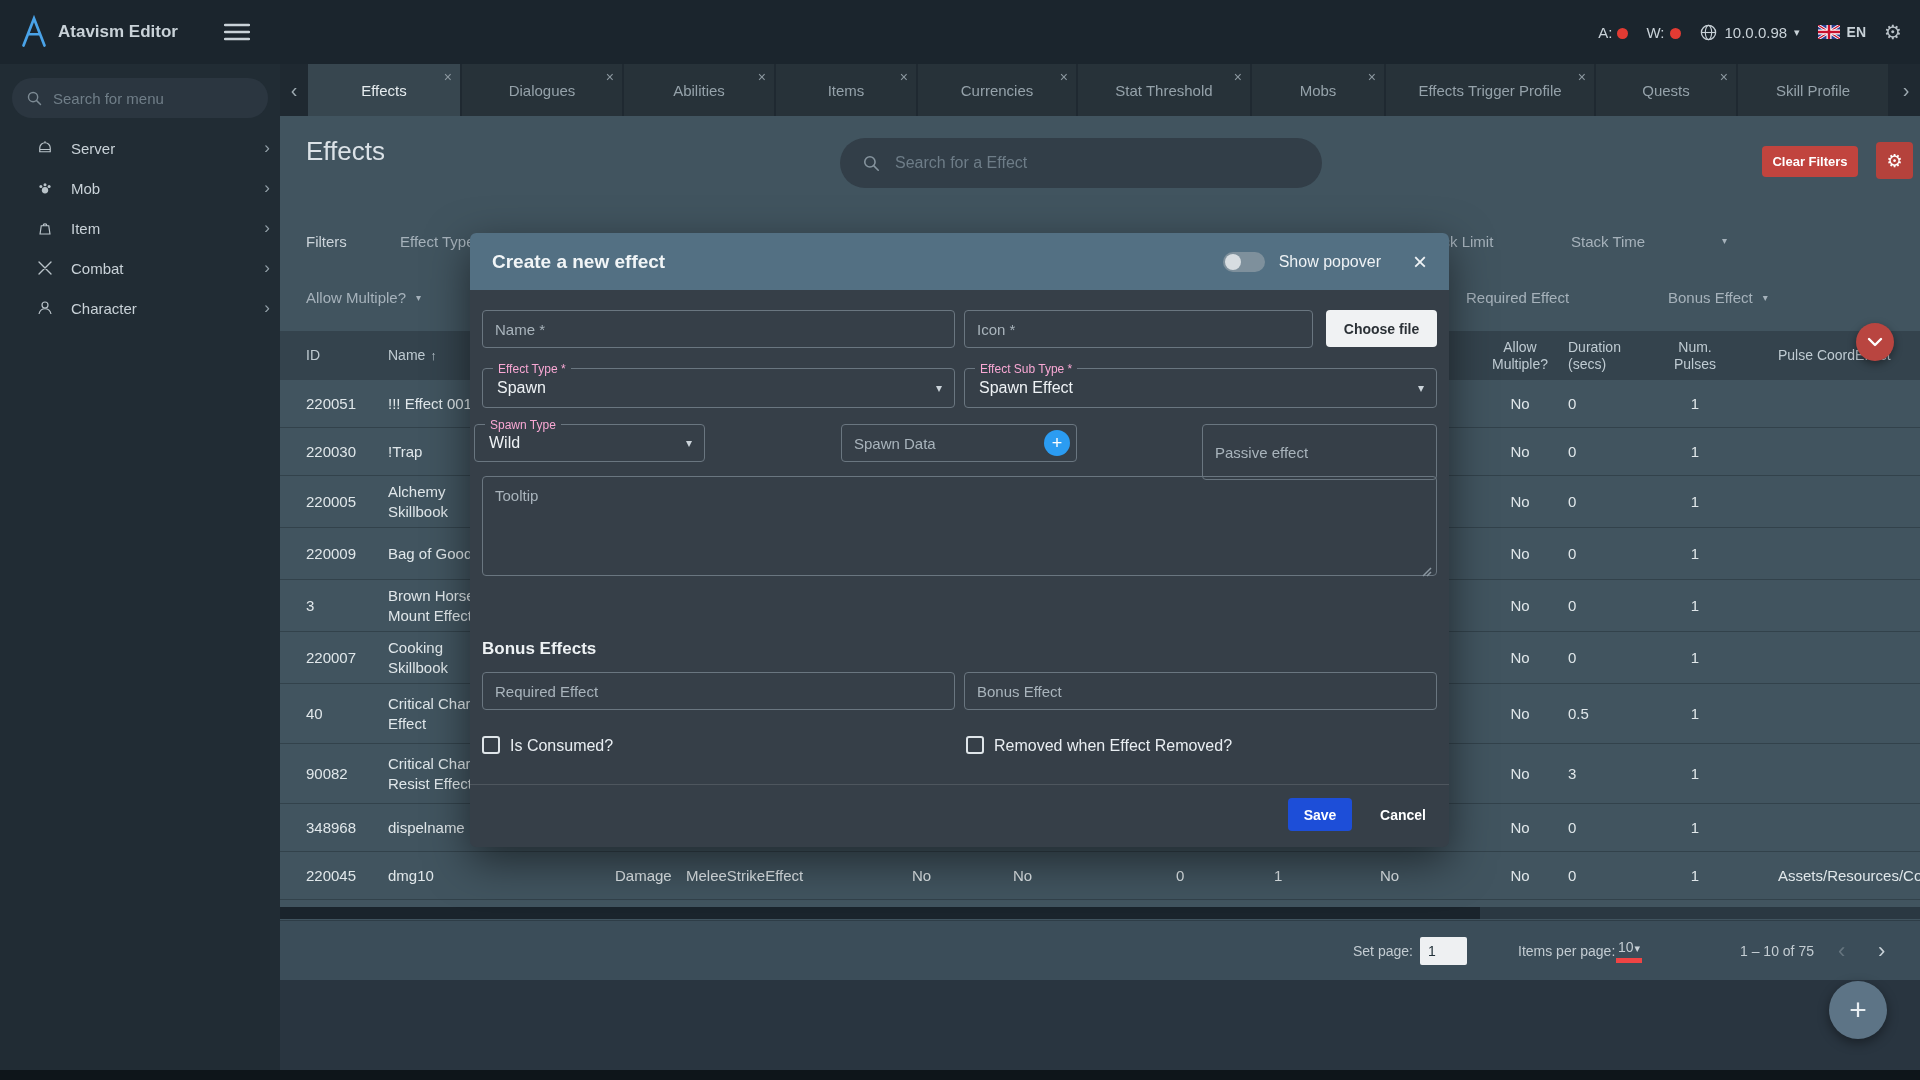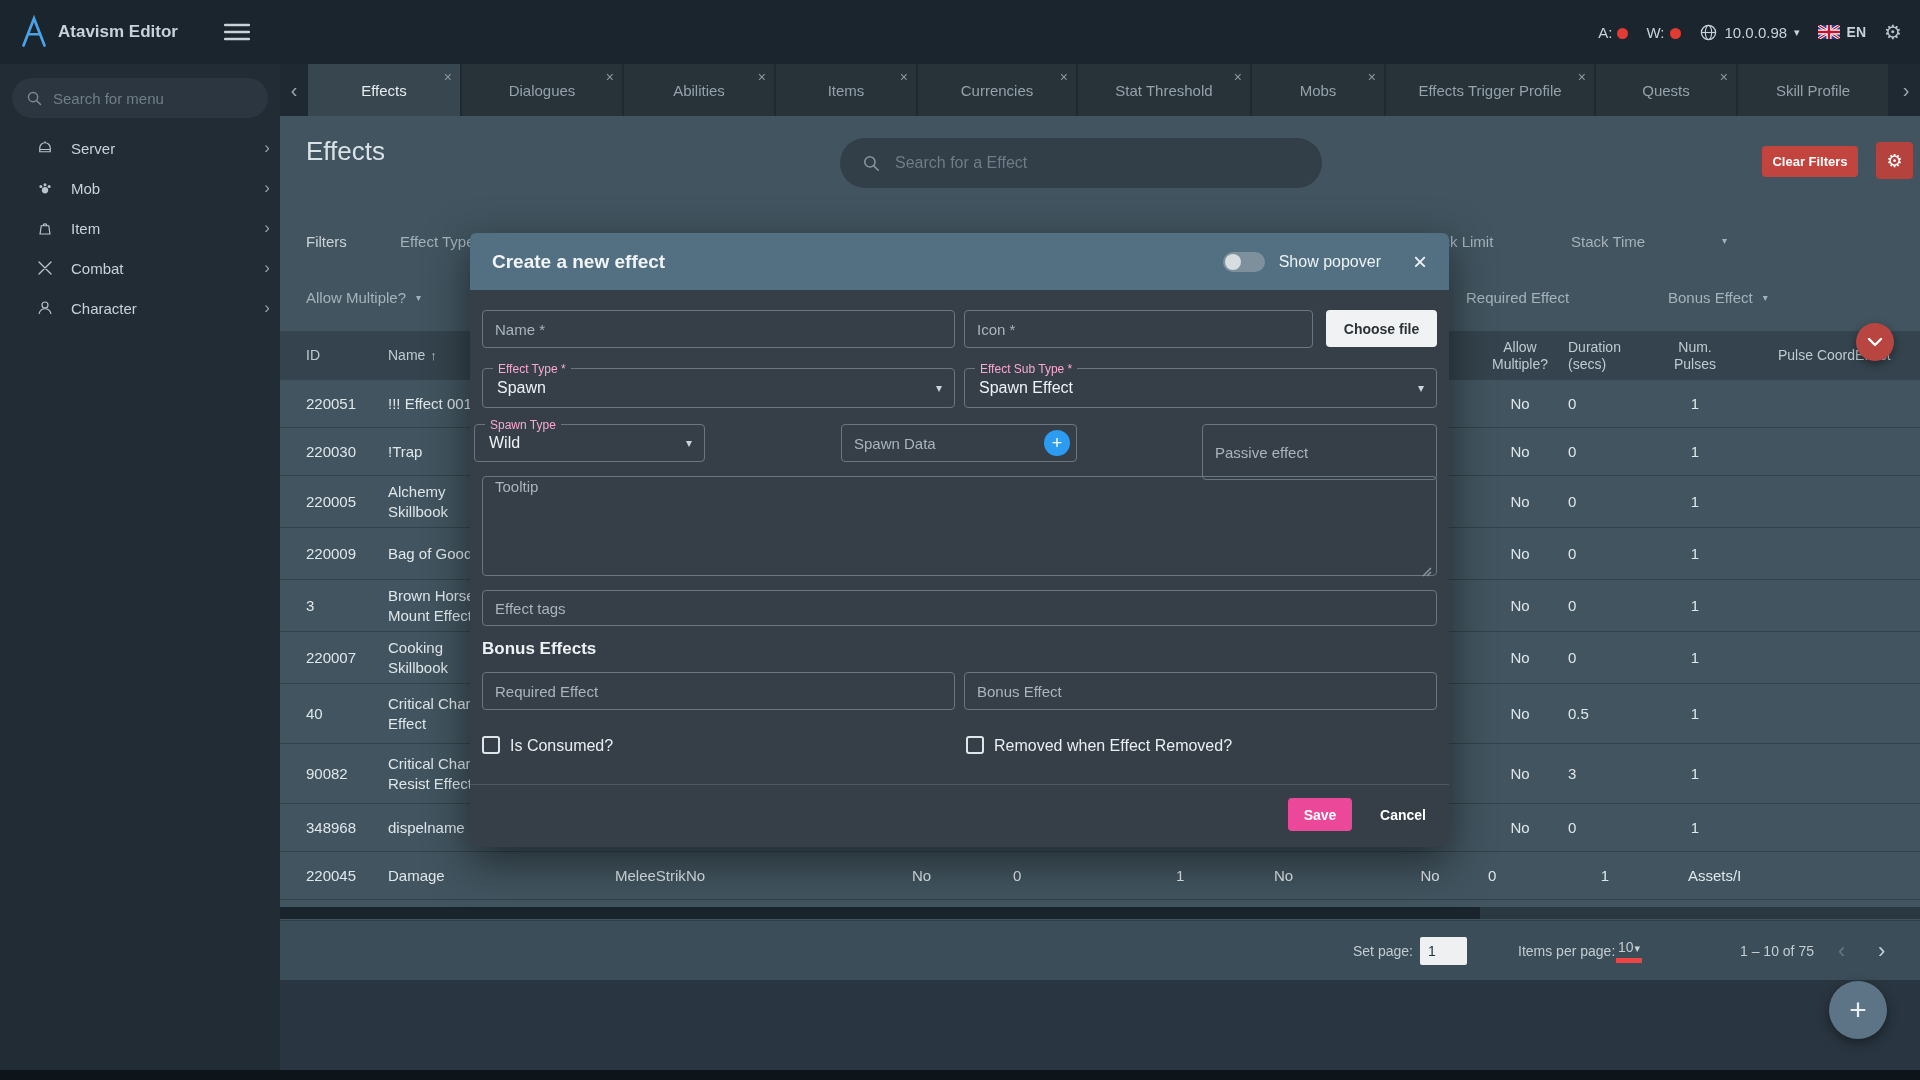--- a/index.html
+++ b/index.html
@@ -86,34 +86,34 @@
   .modal{position:absolute;left:470px;top:233px;width:979px;height:614px;background:#363f48;border-radius:6px;box-shadow:0 14px 44px rgba(0,0,0,.5);z-index:40;overflow:hidden}
   .mhead{position:absolute;left:0;top:0;width:979px;height:57px;background:#537083;display:flex;align-items:center;padding:0 22px}
   .mtitle{font-size:19px;font-weight:700;color:#f1f5f7}
   .mctrl{margin-left:auto;display:flex;align-items:center;gap:14px}
   .switch{width:42px;height:20px;border-radius:10px;background:#7e909c;position:relative;cursor:pointer}
   .knob{position:absolute;left:2px;top:2px;width:16px;height:16px;border-radius:50%;background:#d7dde1}
   .mtoggle-label{font-size:16px;color:#eef2f5}
   .mclose{font-size:24px;color:#eef2f5;margin-left:18px;cursor:pointer;line-height:1}
   .inp{position:absolute;background:transparent;border:1px solid #6a7680;border-radius:4px;color:#e9eef2;font-size:15px;padding:0 12px;font-family:inherit;outline:none}
   .inp::placeholder{color:#a9b4bc;opacity:1}
-  textarea.inp{padding-top:1px;resize:none}
+  textarea.inp{padding-top:10px;resize:none}
   .mselect{position:absolute;border:1px solid #6a7680;border-radius:4px;cursor:pointer}
   .mflabel{position:absolute;top:-8px;left:10px;font-size:12px;color:#f9a8d4;background:#363f48;padding:0 5px;line-height:16px;white-space:nowrap}
   .sval{position:absolute;left:14px;top:50%;transform:translateY(-50%);font-size:16px;color:#eef2f5}
   .scaret{position:absolute;right:12px;top:50%;transform:translateY(-50%);font-size:12px;color:#ccd4da}
   .spawnbox{position:absolute;border:1px solid #6a7680;border-radius:4px}
   .spawnbox .lbl{position:absolute;left:12px;top:50%;transform:translateY(-50%);font-size:15px;color:#a9b4bc}
   .pluscircle{position:absolute;right:6px;top:50%;transform:translateY(-50%);width:26px;height:26px;border-radius:50%;background:#2b9cf2;border:none;color:#fff;font-size:18px;line-height:1;cursor:pointer}
   .choosefile{position:absolute;background:#f0f2f3;border:none;border-radius:4px;color:#2b3136;font-size:14px;font-weight:700;font-family:inherit;cursor:pointer}
   .mheading{position:absolute;font-size:17px;font-weight:700;color:#eef2f4}
   .cbx{position:absolute;width:18px;height:18px;border:2px solid #dfe5e9;border-radius:3px;background:transparent;cursor:pointer}
   .cblabel{position:absolute;font-size:16px;color:#e9eef2}
   .mdivider{position:absolute;left:0;top:551px;width:979px;height:1px;background:rgba(255,255,255,.12)}
-  .btn-save{position:absolute;left:818px;top:565px;width:64px;height:33px;background:#ec4899;border:none;border-radius:4px;color:#fff;font-size:14px;font-weight:700;font-family:inherit;cursor:pointer}
+  .btn-save{position:absolute;left:818px;top:565px;width:64px;height:33px;background:#1d4ed8;border:none;border-radius:4px;color:#fff;font-size:14px;font-weight:700;font-family:inherit;cursor:pointer}
   .btn-cancel{position:absolute;left:898px;top:565px;width:70px;height:33px;background:transparent;border:none;color:#fff;font-size:14px;font-weight:700;font-family:inherit;cursor:pointer}
   .resz{position:absolute;right:4px;bottom:4px}
 </style>
 </head>
 <body>
 
 <div id="screen">
 
   <header class="topbar">
     <svg class="abs" style="left:16px;top:14px" width="36" height="36" viewBox="0 0 24 24">
@@ -542,20 +542,23 @@
           <span>0</span>
         </div>
       <div class="c center">
           <span>1</span>
         </div>
       <div class="c coord"></div>
     </div>
     <div class="trow tgrid" style="height:48px">
       <div class="c">
           <span>220045</span>
+        </div>
+      <div class="c">
+          <span class="nm">dmg10</span>
         </div>
       <div class="c">
           <span>Damage</span>
         </div>
       <div class="c">
           <span>MeleeStrikeEffect</span>
         </div>
       <div class="c">
           <span>No</span>
         </div>
@@ -647,21 +650,20 @@
       <span class="lbl">Spawn Data</span>
       <button class="pluscircle"><span>+</span></button>
     </div>
     <input class="inp" style="left: 732px; top: 191px; width: 235px; height: 56px;" placeholder="Passive effect">
 
     <textarea class="inp" style="left: 12px; top: 243px; width: 955px; height: 100px;" placeholder="Tooltip"></textarea>
     <svg class="resz" style="right:16px;top:333px" width="12" height="12" viewBox="0 0 12 12">
         <path d="M10 2L2 10 M10 6L6 10" stroke="#8b97a0" stroke-width="1.5"></path>
       </svg>
 
-    <input class="inp" style="left: 12px; top: 357px; width: 955px; height: 36px;" placeholder="Effect tags">
 
     <div class="mheading" style="left:12px;top:406px">Bonus Effects</div>
 
     <input class="inp" style="left: 12px; top: 439px; width: 473px; height: 38px;" placeholder="Required Effect">
     <input class="inp" style="left: 494px; top: 439px; width: 473px; height: 38px;" placeholder="Bonus Effect">
 
     <span class="cbx" style="left:12px;top:503px"></span>
     <span class="cblabel" style="left:40px;top:504px">Is Consumed?</span>
     <span class="cbx" style="left:496px;top:503px"></span>
     <span class="cblabel" style="left:524px;top:504px">Removed when Effect Removed?</span>

